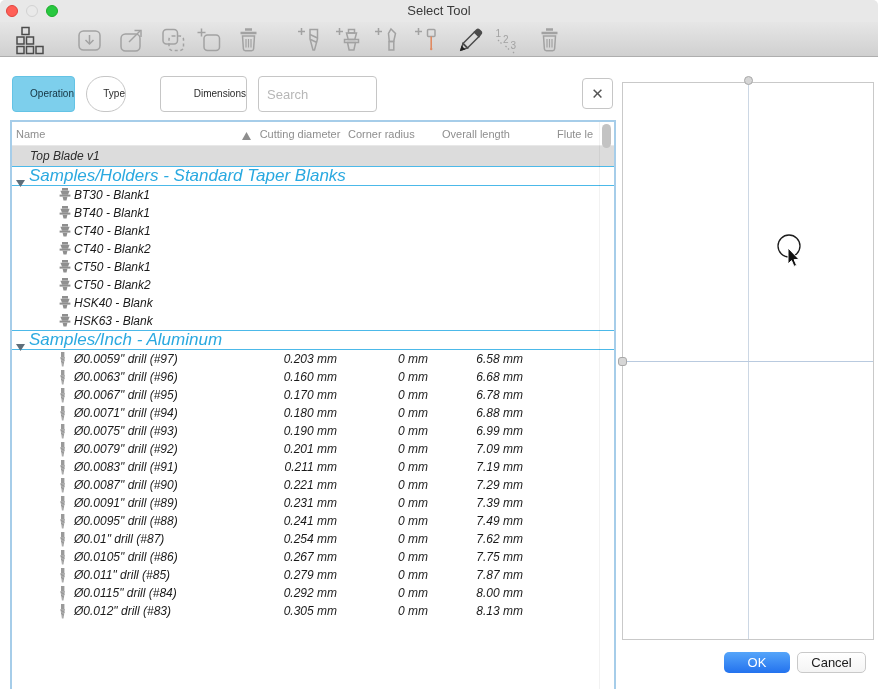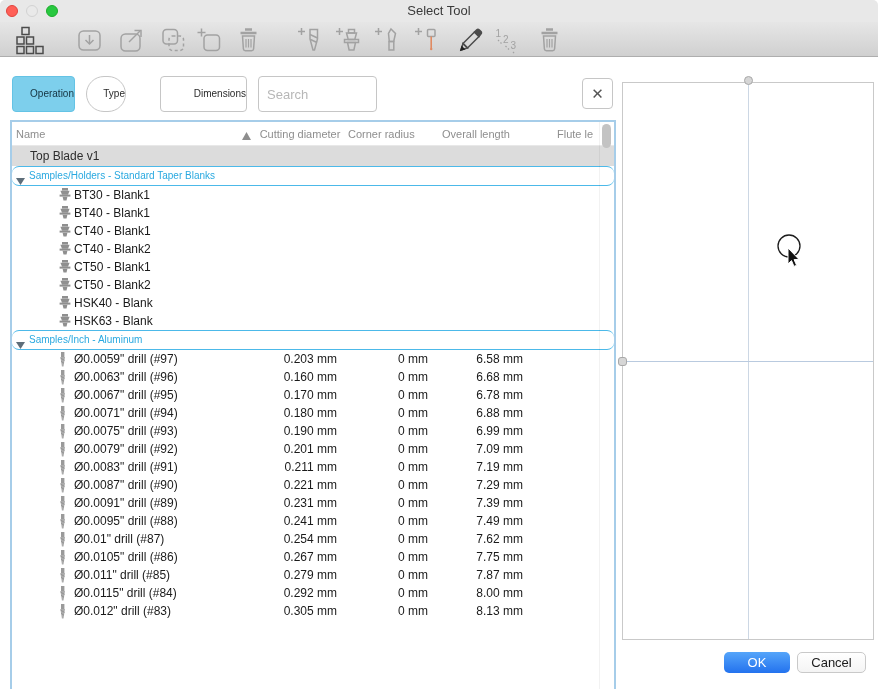--- a/index.html
+++ b/index.html
@@ -49,26 +49,26 @@
            font-size:11px; color:#8e8e8e; }
   .th { position:absolute; top:0; line-height:24px; white-space:nowrap; overflow:hidden; }
   .th-name    { left:4px; }
   .sort-icon  { position:absolute; left:230px; top:8px; }
   .th-cutting { left:240px; width:96px; text-align:center; }
   .th-corner  { left:336px; width:85px; text-align:left; }
   .th-overall { left:430px; width:95px; text-align:left; }
   .th-flute   { left:526px; width:44px;margin-left:19px; }
 
   #rows { position:relative; }
-  .row { position:relative; width:100%; font-size:12px; color:#1a1a1a; white-space:nowrap; }
+  .row { position:relative; width:100%; font-size:12px; color:#1a1a1a; white-space:nowrap;font-style:italic; }
   .row.doc { height:20px; line-height:20px; background:var(--selected-row,#dcdcdc); color:#2e2e2e; }
   .row.doc .name { position:absolute; left:18px; }
   .row.group { height:20px; line-height:18px; border-top:1px solid var(--group-line,#4cb9e9);
                border-bottom:1px solid var(--group-line,#4cb9e9); color:var(--group-text,#2aa9e0);
-               font-size:10px;border-radius:7px; }
+               font-size:17px; }
   .row.group .tri { position:absolute; left:4px; top:6px; }
   .row.group .name { position:absolute; left:17px; }
   .row.item { height:18px; line-height:18px; }
   .row.item .ricon { position:absolute; left:46px; top:1.5px; }
   .row.item .name { position:absolute; left:62px; }
   .cell { position:absolute; text-align:right; top:0; }
   .cell.cutting { left:240px; width:85px; }
   .cell.corner  { left:330px; width:86px; }
   .cell.overall { left:420px; width:91px; }
 

